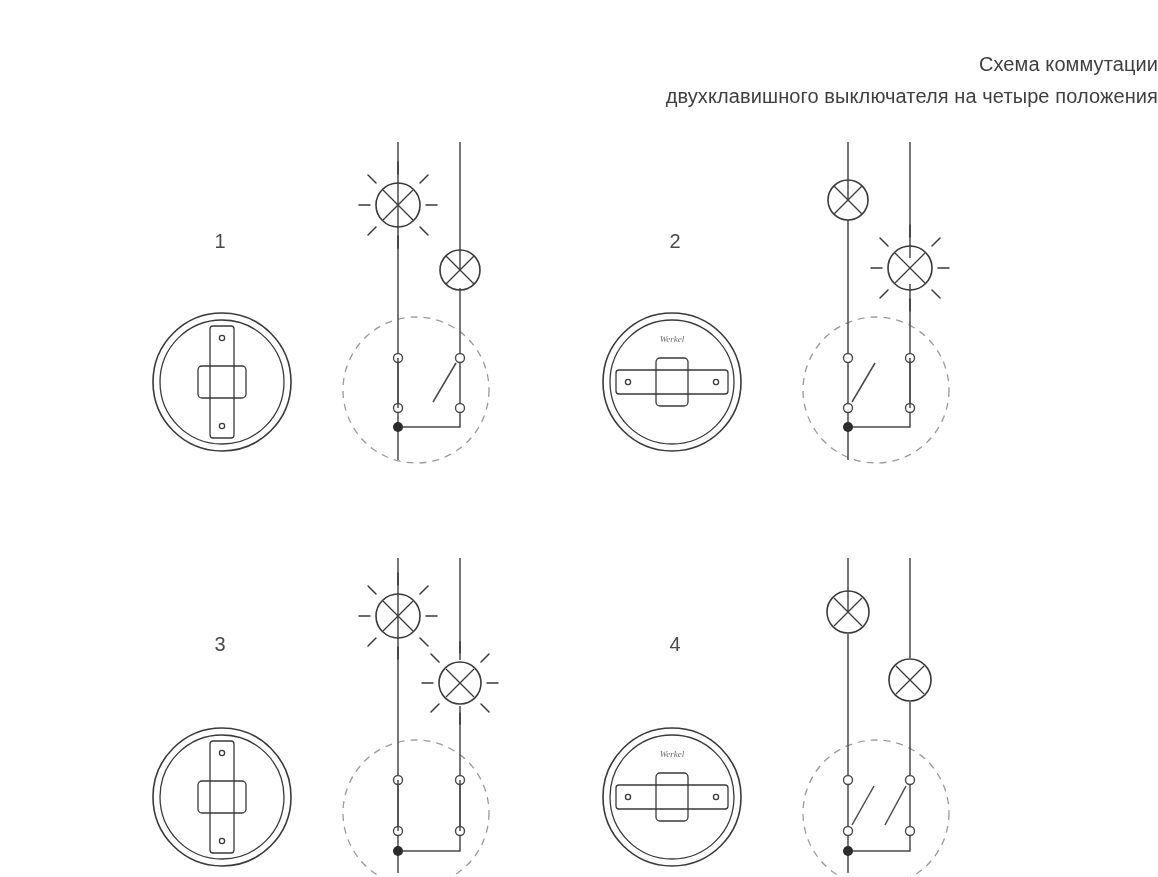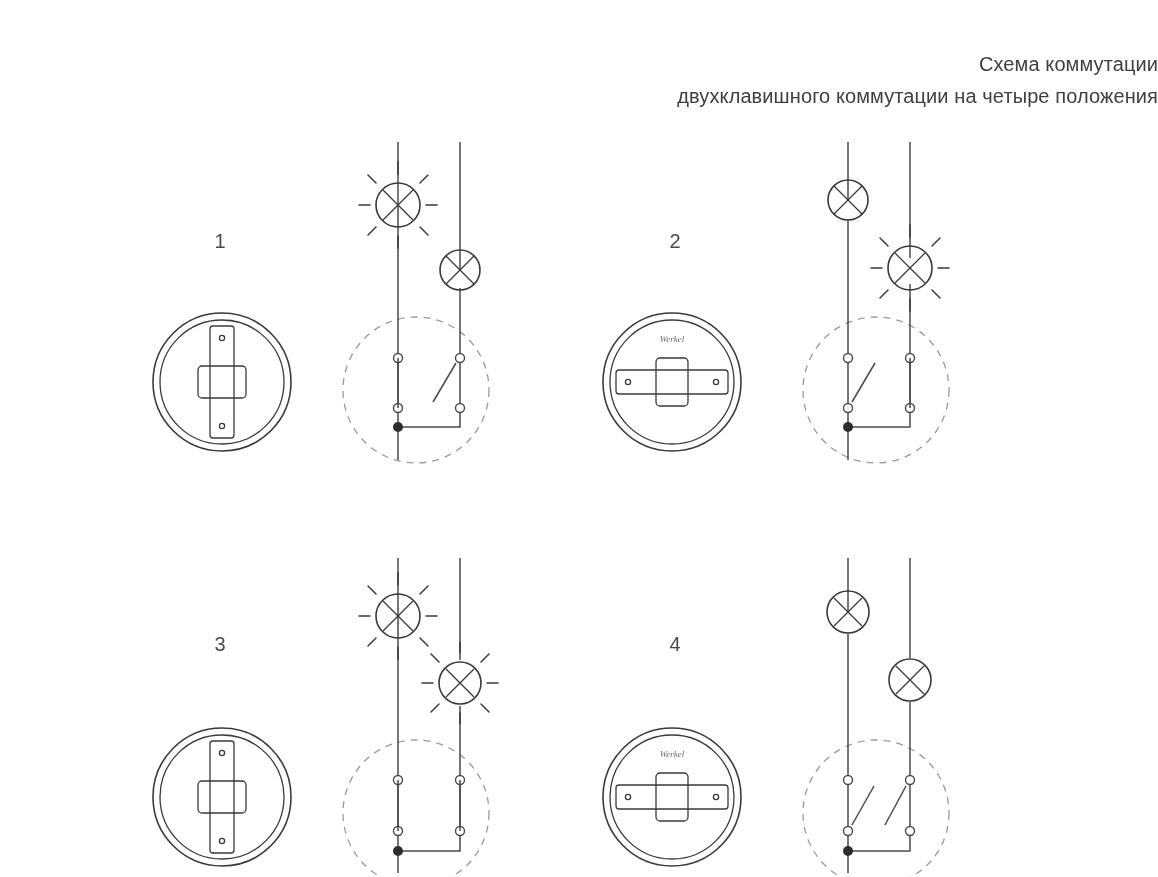--- a/index.html
+++ b/index.html
@@ -82,21 +82,21 @@
     font-size: 9px;
     font-style: italic;
     fill: #6d6d6d;
   }
 </style>
 </head>
 <body>
 
 <div class="title-block">
   <div class="title-line">Схема коммутации</div>
-  <div class="title-line">двухклавишного коммутации на четыре положения</div>
+  <div class="title-line">двухклавишного выключателя на четыре положения</div>
 </div>
 
 <div class="panel" style="left:195px; top:225px;">
   <div class="panel-number" style="left:5px; top:5px;">1</div>
 </div>
 
 <div class="panel" style="left:140px; top:300px;">
   <svg width="170" height="170" viewBox="0 0 170 170">
     <circle class="stroke" cx="82" cy="82" r="69"></circle>
     <circle class="thin" cx="82" cy="82" r="62"></circle>

